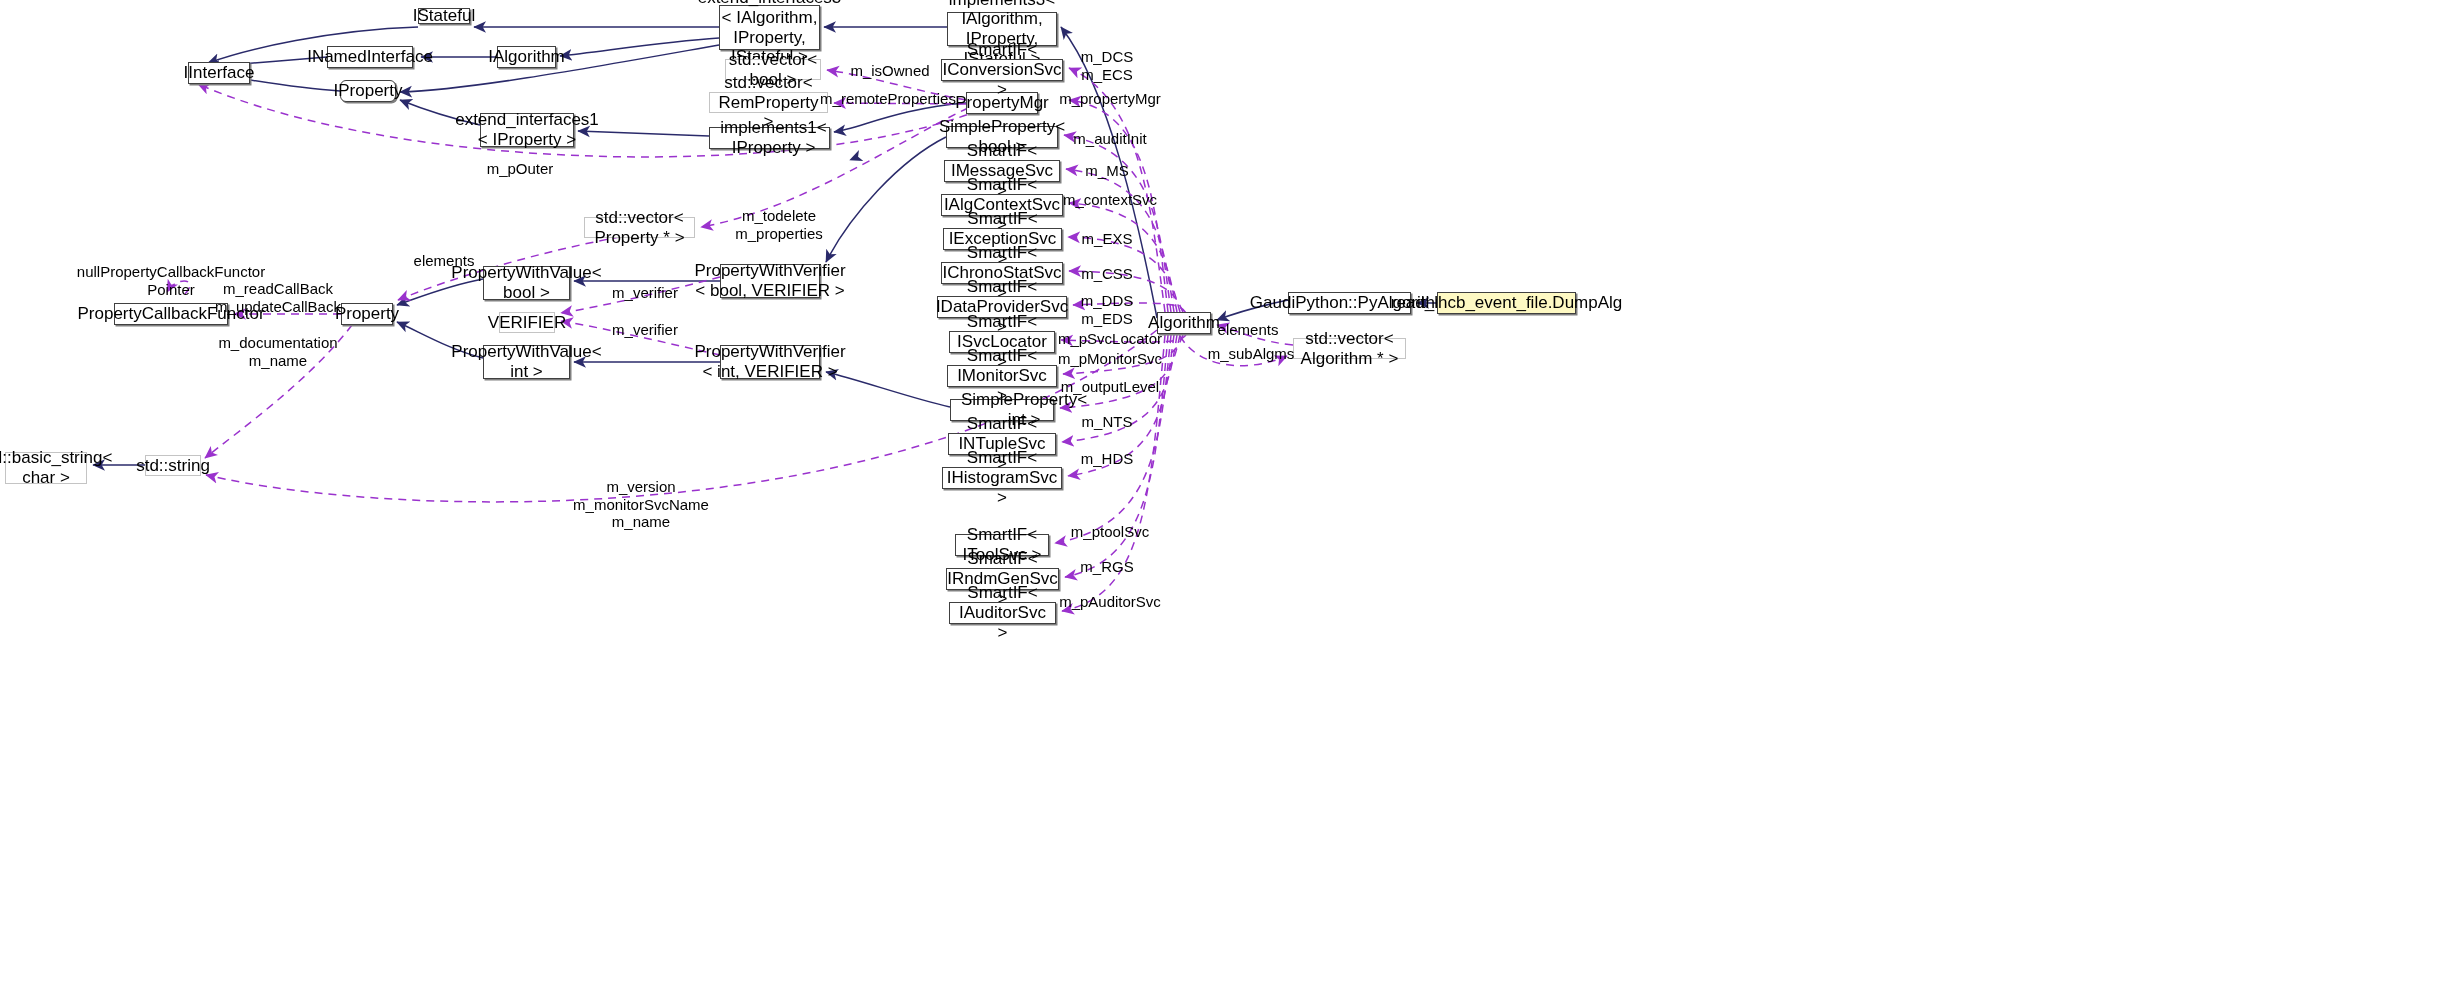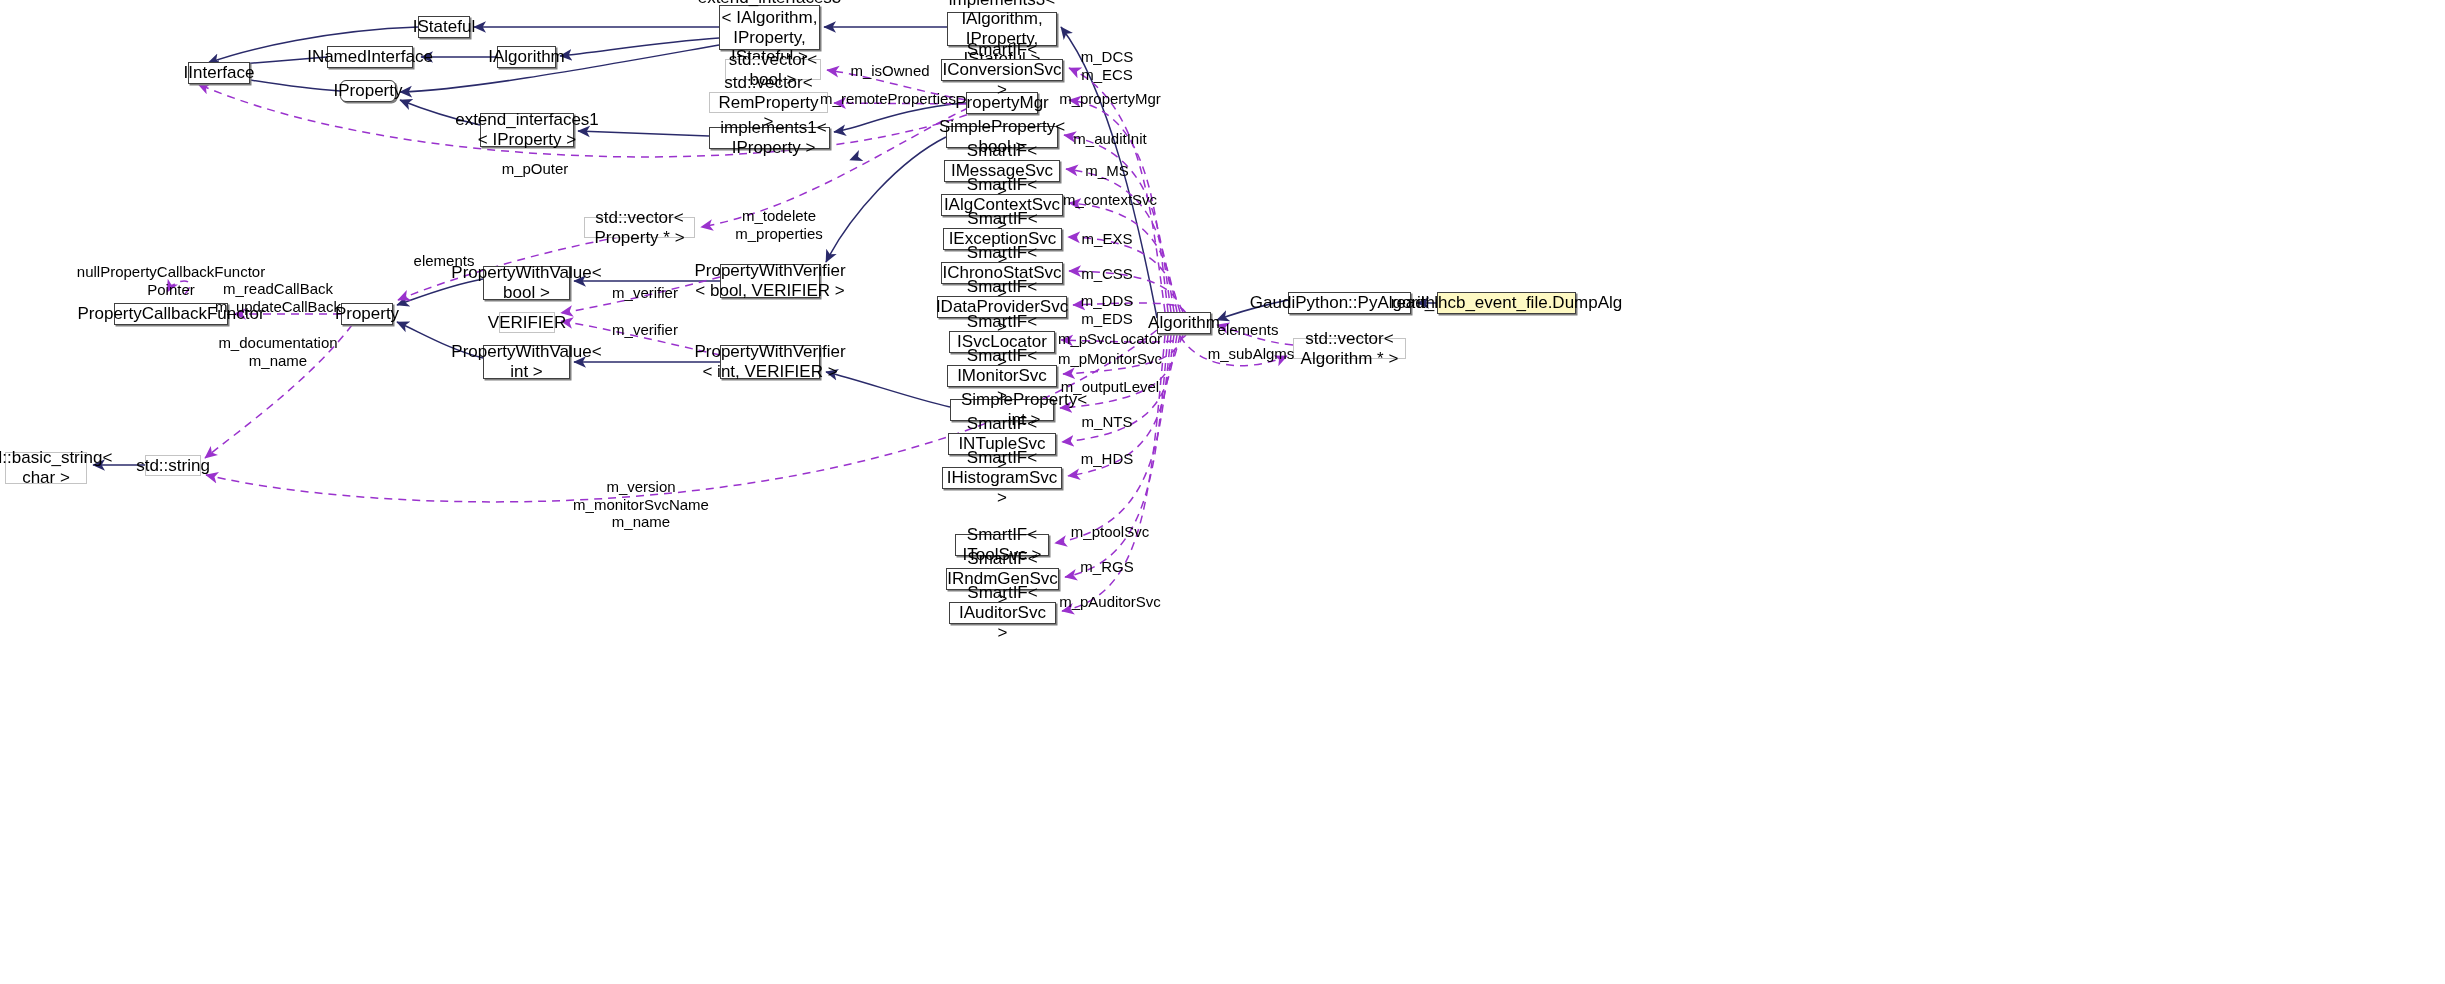--- a/index.html
+++ b/index.html
@@ -143,21 +143,21 @@
       <path d="M1165,335 C 1150,500 1144,595 1062,611"></path>
 
       <path d="M1293,345 C 1260,342 1235,330 1217,325"></path>
 
       <path d="M1180,336 C 1200,370 1250,372 1287,356"></path>
     </g>
   </svg>
 
   <div id="nodes-layer">
       <div class="node solid" style="left: 140px; top: 62px; width: 62px; height: 22px; margin-left: 48px;">IInterface</div>
-      <div class="node solid" style="left: 418px; top: 16px; width: 52px; height: 22px;">IStateful</div>
+      <div class="node solid" style="left: 418px; top: 8px; width: 52px; height: 16px;">IStateful</div>
       <div class="node solid" style="left: 327px; top: 46px; width: 86px; height: 22px;">INamedInterface</div>
       <div class="node solid" style="left: 497px; top: 46px; width: 59px; height: 22px;">IAlgorithm</div>
       <div class="node solid" style="left: 340px; top: 80px; width: 56px; height: 22px; border-radius: 6px;">IProperty</div>
       <div class="node solid" style="left: 480px; top: 113px; width: 94px; height: 34px;">extend_interfaces1
 &lt; IProperty &gt;</div>
       <div class="node solid" style="left: 709px; top: 127px; width: 121px; height: 22px; padding-left: 12px;">implements1&lt; IProperty &gt;</div>
       <div class="node solid" style="left: 719px; top: 5px; width: 101px; height: 45px;">extend_interfaces3
 &lt; IAlgorithm, IProperty,
 IStateful &gt;</div>
       <div class="node solid" style="left: 947px; top: 12px; width: 110px; height: 34px;">implements3&lt; IAlgorithm,
@@ -196,21 +196,21 @@
 char &gt;</div>
       <div class="node faint" style="left: 145px; top: 455px; width: 56px; height: 21px;">std::string</div>
       <div class="node solid" style="left: 1157px; top: 312px; width: 54px; height: 22px;">Algorithm</div>
       <div class="node faint" style="left: 1293px; top: 338px; width: 113px; height: 21px;">std::vector&lt; Algorithm * &gt;</div>
       <div class="node solid" style="left: 1288px; top: 292px; width: 123px; height: 22px;">GaudiPython::PyAlgorithm</div>
       <div class="node current" style="left: 1437px; top: 292px; width: 139px; height: 22px;">read_lhcb_event_file.DumpAlg</div>
     </div>
   <div id="labels-layer">
       <div class="elabel" style="left: 890px; top: 62px;">m_isOwned</div>
       <div class="elabel" style="left: 888px; top: 90px;">m_remoteProperties</div>
-      <div class="elabel" style="left: 535px; top: 160px;">m_pOuter</div>
+      <div class="elabel" style="left: 520px; top: 160px;">m_pOuter</div>
       <div class="elabel" style="left: 1107px; top: 48px;">m_DCS
 m_ECS</div>
       <div class="elabel" style="left: 1110px; top: 90px;">m_propertyMgr</div>
       <div class="elabel" style="left: 1110px; top: 130px;">m_auditInit</div>
       <div class="elabel" style="left: 1107px; top: 162px;">m_MS</div>
       <div class="elabel" style="left: 1110px; top: 191px;">m_contextSvc</div>
       <div class="elabel" style="left: 1107px; top: 230px;">m_EXS</div>
       <div class="elabel" style="left: 1107px; top: 265px;">m_CSS</div>
       <div class="elabel" style="left: 1107px; top: 292px;">m_DDS
 m_EDS</div>

